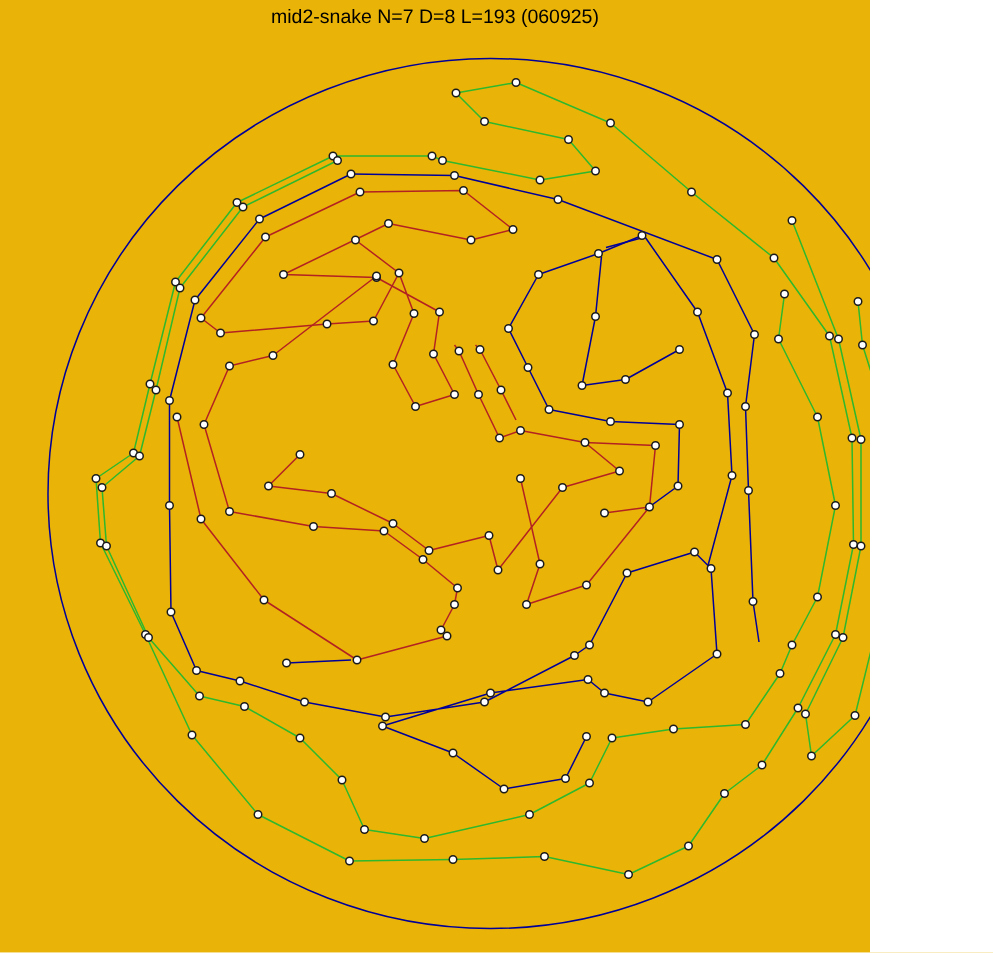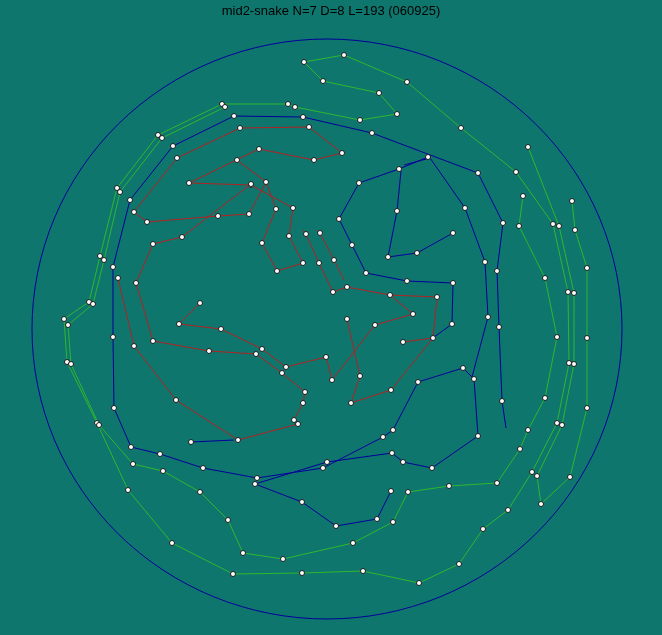--- a/index.html
+++ b/index.html
@@ -2,22 +2,22 @@
 <html><head>
 <meta charset="utf-8">
 <style>
   html, body {
     margin: 0; padding: 0;
     background: #ffffff;
     font-family: "Liberation Sans", sans-serif;
   }
   .stage {
     position: relative;
-    width: 662px; height: 635px;
-    background: #0f766e;
+    width: 580px; height: 635px;
+    background: #eab308;
     overflow: hidden;
   }
   .plot-title {
     position: absolute;
     top: 3px; left: 0;
     width: 100%;
     text-align: center;
     font-size: 13px;
     color: #000000;
     letter-spacing: 0px;

